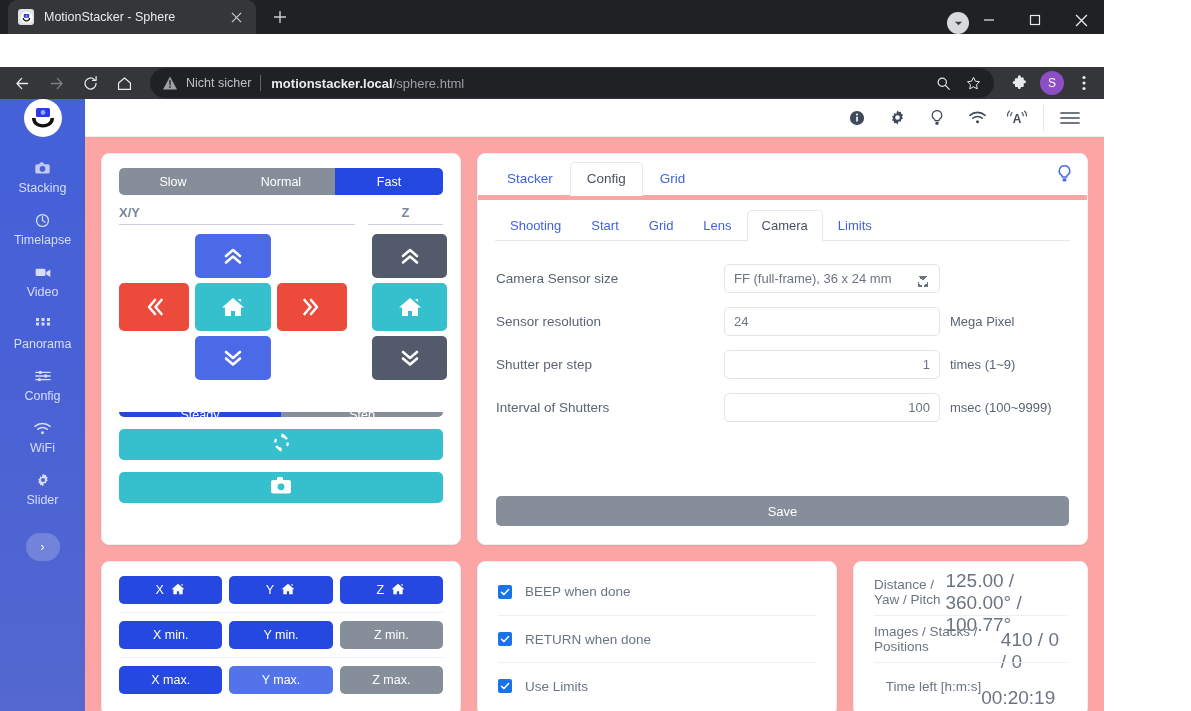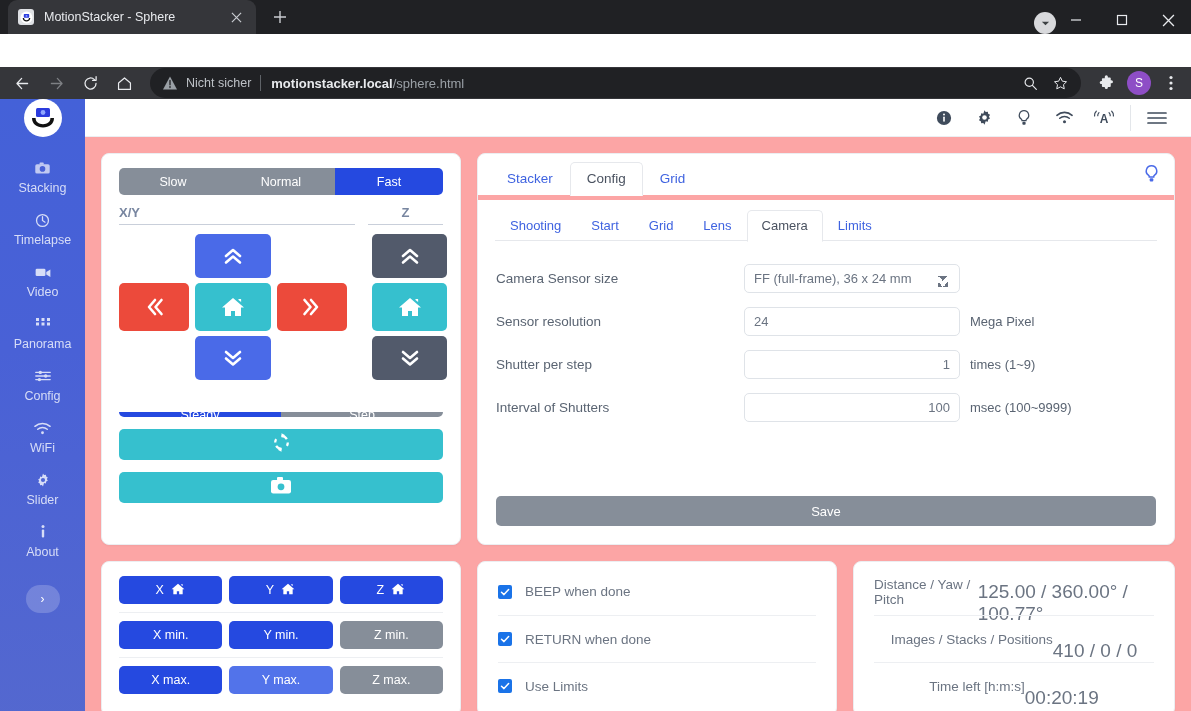--- a/index.html
+++ b/index.html
@@ -4,21 +4,21 @@
 <style>
   * { box-sizing: border-box; margin: 0; padding: 0; }
   html, body {
     width: 1191px; height: 711px;
     font-family: "Liberation Sans", sans-serif;
     background: #ffffff;
     overflow: hidden;
   }
 
   
-  .browser { width: 1191px; height: 711px; display: flex; flex-direction: column; }
+  .browser { width: 1104px; height: 711px; display: flex; flex-direction: column; }
 
   .tabstrip {
     height: 40px; background: #202124; position: relative;
     display: flex; align-items: flex-end;
   }
   .tab {
     margin-left: 8px;
     width: 248px; height: 34px;
     background: #35363a; border-radius: 9px 9px 0 0;
     display: flex; align-items: center; padding: 0 10px;
@@ -200,21 +200,21 @@
   .t2 {
     padding: 7px 14px 8px; font-size: 13px; color: #3f63e0;
     border: 1px solid transparent; border-radius: 5px 5px 0 0;
     position: relative; z-index: 2; margin-bottom: -1px;
   }
   .t2.on { color: #4a5260; background:#fff; border-color:#e6e8ec; border-bottom-color:#fff; }
 
   .formarea { flex: 1; padding: 16px 26px 0 18px; }
   .frow { display: flex; align-items: center; height: 43px; }
   .flabel { width: 228px; font-size: 13.5px; color: #5a6472; flex: none; }
-  .fctl { width: 216px; flex: none; margin-left: 20px; }
+  .fctl { width: 216px; flex: none; }
   .funit { font-size: 13px; color: #5a6472; margin-left: 10px; }
   select.inp, input.inp {
     width: 100%; height: 29px; border: 1px solid #dfe3e8; border-radius: 5px;
     background: #fff; font-family: "Liberation Sans", sans-serif; font-size: 13px;
     color: #6b7482; padding: 0 9px; outline: none;
   }
   select.inp { -webkit-appearance: none; appearance: none;
     background-image:
       linear-gradient(45deg, transparent 50%, #6b7482 50%),
       linear-gradient(135deg, #6b7482 50%, transparent 50%),
@@ -468,29 +468,20 @@
       <div class="side-item">
         <span class="si-ico">
           <svg width="16" height="16" viewBox="0 0 20 20">
               <path d="M10 1.8l1.3 2 2.3-.5 .4 2.3 2 1.2-1.2 2 1.2 2-2 1.2-.4 2.3-2.3-.5L10 18.2l-1.3-2-2.3.5-.4-2.3-2-1.2 1.2-2-1.2-2 2-1.2.4-2.3 2.3.5z" fill="currentColor"></path>
               <circle cx="10" cy="10" r="2.6" fill="#4f66d4"></circle>
             </svg>
         </span>
         <div class="si-lbl">Slider</div>
       </div>
 
-      <div class="side-item">
-        <span class="si-ico">
-          <svg width="14" height="16" viewBox="0 0 10 16">
-              <circle cx="5" cy="2.4" r="1.5" fill="currentColor"></circle>
-              <rect x="3.8" y="5.5" width="2.4" height="8" rx="1" fill="currentColor"></rect>
-            </svg>
-        </span>
-        <div class="si-lbl">About</div>
-      </div>
 
       <div class="side-toggle">›</div>
     </div>
 
     <div class="content">
 
       <div class="topbar">
         <div class="tb-ico">
           <svg width="16" height="16" viewBox="0 0 18 18">
               <circle cx="9" cy="9" r="8" fill="currentColor"></circle>

